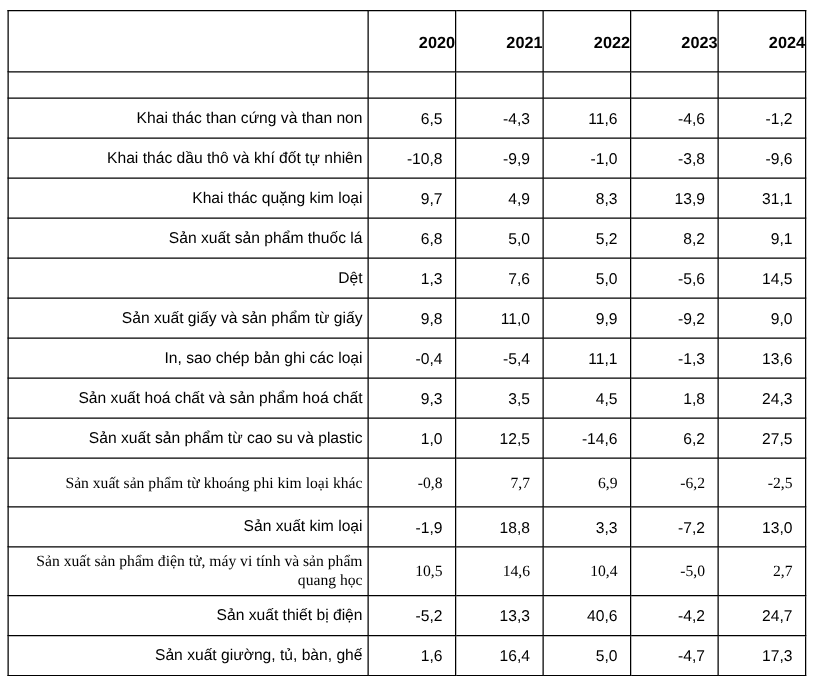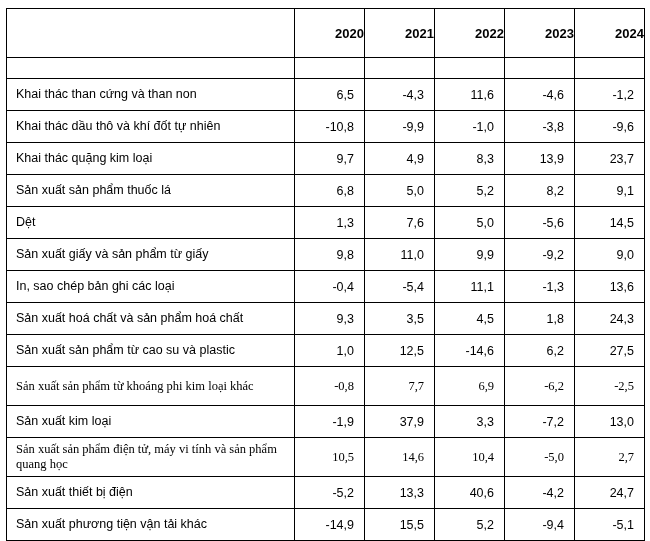--- a/index.html
+++ b/index.html
@@ -43,21 +43,21 @@
     padding-right: 10px;
     vertical-align: middle;
   }
   thead th.label-head {
     text-align: left;
   }
   tr.spacer-row td {
     height: 20px;
   }
   tbody td.row-label {
-    text-align: left;
+    text-align: right;
     padding: 3px 4px 3px 9px;
     line-height: 1.18;
     font-size: 12.5px;
   }
   tbody td.val {
     text-align: right;
     padding: 3px 10px 3px 2px;
     font-size: 12.5px;
     white-space: nowrap;
   }
@@ -112,21 +112,21 @@
         <td class="val">-1,0</td>
         <td class="val">-3,8</td>
         <td class="val">-9,6</td>
       </tr>
       <tr class="single">
         <td class="row-label">Khai thác quặng kim loại</td>
         <td class="val">9,7</td>
         <td class="val">4,9</td>
         <td class="val">8,3</td>
         <td class="val">13,9</td>
-        <td class="val">23,7</td>
+        <td class="val">31,1</td>
       </tr>
       <tr class="single">
         <td class="row-label">Sản xuất sản phẩm thuốc lá</td>
         <td class="val">6,8</td>
         <td class="val">5,0</td>
         <td class="val">5,2</td>
         <td class="val">8,2</td>
         <td class="val">9,1</td>
       </tr>
       <tr class="single">
@@ -173,21 +173,21 @@
         <td class="row-label">Sản xuất sản phẩm từ khoáng phi kim loại khác</td>
         <td class="val">-0,8</td>
         <td class="val">7,7</td>
         <td class="val">6,9</td>
         <td class="val">-6,2</td>
         <td class="val">-2,5</td>
       </tr>
       <tr class="single">
         <td class="row-label">Sản xuất kim loại</td>
         <td class="val">-1,9</td>
-        <td class="val">37,9</td>
+        <td class="val">18,8</td>
         <td class="val">3,3</td>
         <td class="val">-7,2</td>
         <td class="val">13,0</td>
       </tr>
       <tr class="double">
         <td class="row-label">Sản xuất sản phẩm điện tử, máy vi tính và sản phẩm quang học</td>
         <td class="val">10,5</td>
         <td class="val">14,6</td>
         <td class="val">10,4</td>
         <td class="val">-5,0</td>
@@ -195,28 +195,20 @@
       </tr>
       <tr class="single">
         <td class="row-label">Sản xuất thiết bị điện</td>
         <td class="val">-5,2</td>
         <td class="val">13,3</td>
         <td class="val">40,6</td>
         <td class="val">-4,2</td>
         <td class="val">24,7</td>
       </tr>
       <tr class="single">
-        <td class="row-label">Sản xuất phương tiện vận tải khác</td>
-        <td class="val">-14,9</td>
-        <td class="val">15,5</td>
-        <td class="val">5,2</td>
-        <td class="val">-9,4</td>
-        <td class="val">-5,1</td>
-      </tr>
-      <tr class="single">
         <td class="row-label">Sản xuất giường, tủ, bàn, ghế</td>
         <td class="val">1,6</td>
         <td class="val">16,4</td>
         <td class="val">5,0</td>
         <td class="val">-4,7</td>
         <td class="val">17,3</td>
       </tr>
     </tbody>
   </table>
 </div>

